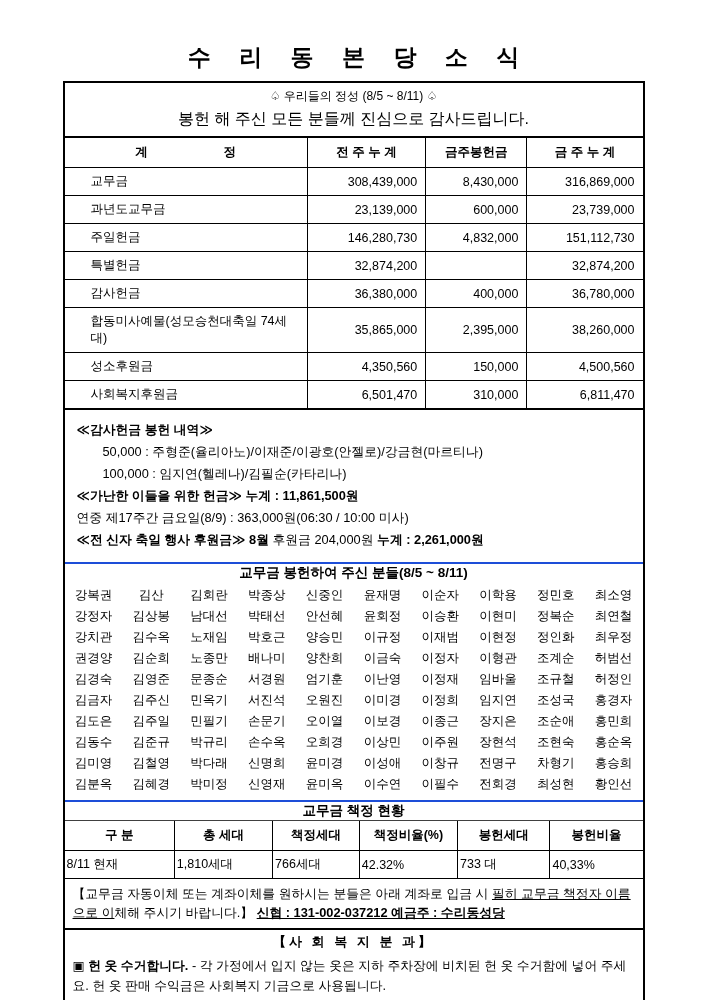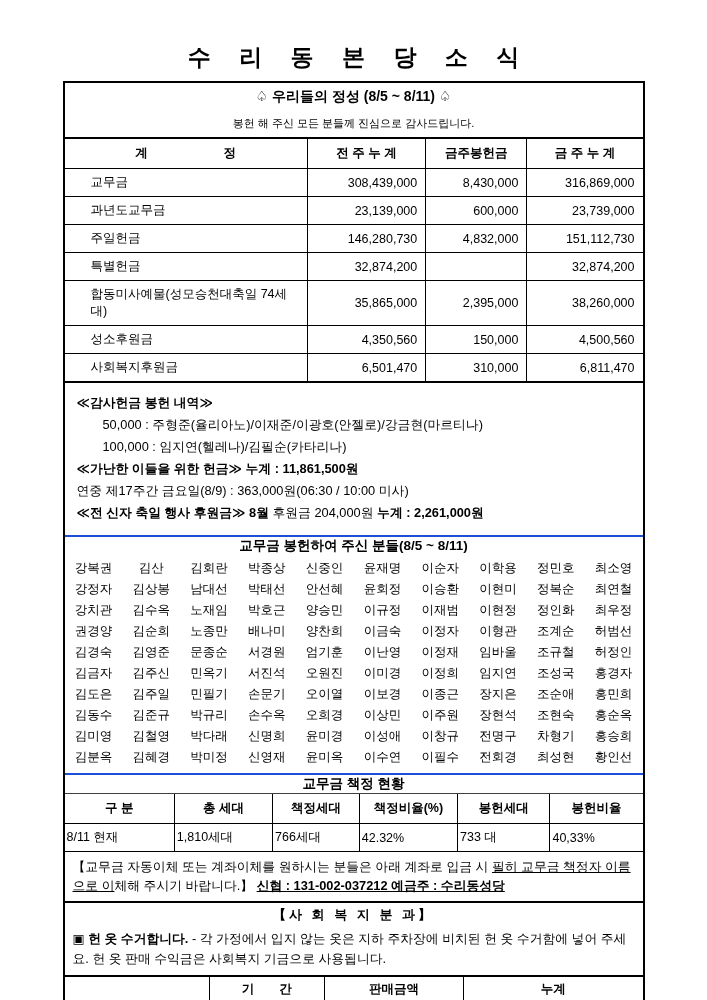--- a/index.html
+++ b/index.html
@@ -13,22 +13,22 @@
     text-align: center; font-size: 23px; font-weight: bold;
     letter-spacing: 11px; margin: 42px 0 8px 0; text-indent: 11px;
   }
   .doc-box { width: 582px; margin: 0 auto; border: 2px solid #000; }
 
   .sec { border-top: 2px solid #000; }
   .sec:first-child { border-top: none; }
 
   
   .offering-head { text-align: center; padding: 5px 0 6px; }
-  .oh-title { font-weight: bold; font-size: 14px; }
-  .oh-sub { font-size: 11px; margin-top: 10px; }
+  .oh-title { font-weight: normal; font-size: 12px; }
+  .oh-sub { font-size: 16px; margin-top: 4px; }
 
   
   table { width: 100%; border-collapse: collapse; border-style: hidden; font-size: 12.5px; }
   th, td { border: 1px solid #000; }
   th { font-weight: bold; }
 
   
   .acct th { padding: 6px 3px; text-align: center; }
   .acct td { padding: 5px 8px; text-align: right; }
   .acct td:first-child { text-align: left; padding-left: 26px; }
@@ -122,20 +122,26 @@
               <td>주일헌금</td>
               <td>146,280,730</td>
               <td>4,832,000</td>
               <td>151,112,730</td>
             </tr>
             <tr>
               <td>특별헌금</td>
               <td>32,874,200</td>
               <td></td>
               <td>32,874,200</td>
+            </tr>
+            <tr>
+              <td>감사헌금</td>
+              <td>36,380,000</td>
+              <td>400,000</td>
+              <td>36,780,000</td>
             </tr>
             <tr>
               <td>합동미사예물(성모승천대축일  74세대)</td>
               <td>35,865,000</td>
               <td>2,395,000</td>
               <td>38,260,000</td>
             </tr>
             <tr>
               <td>성소후원금</td>
               <td>4,350,560</td>

